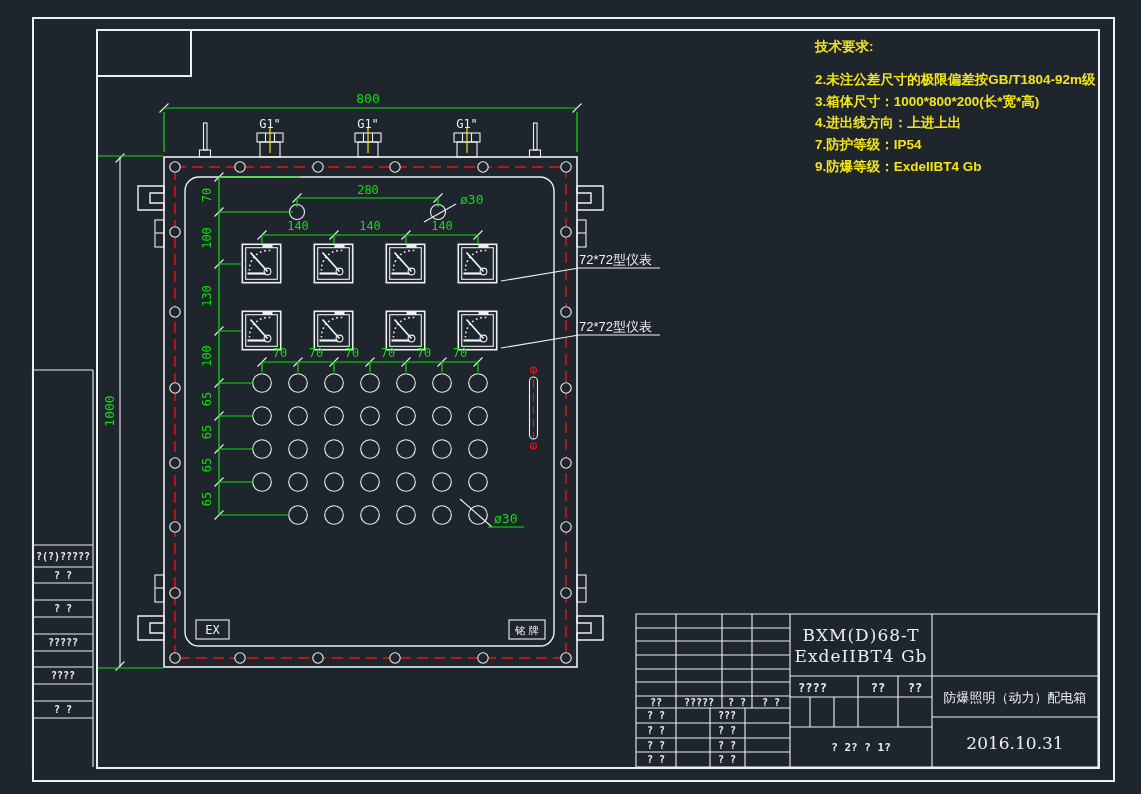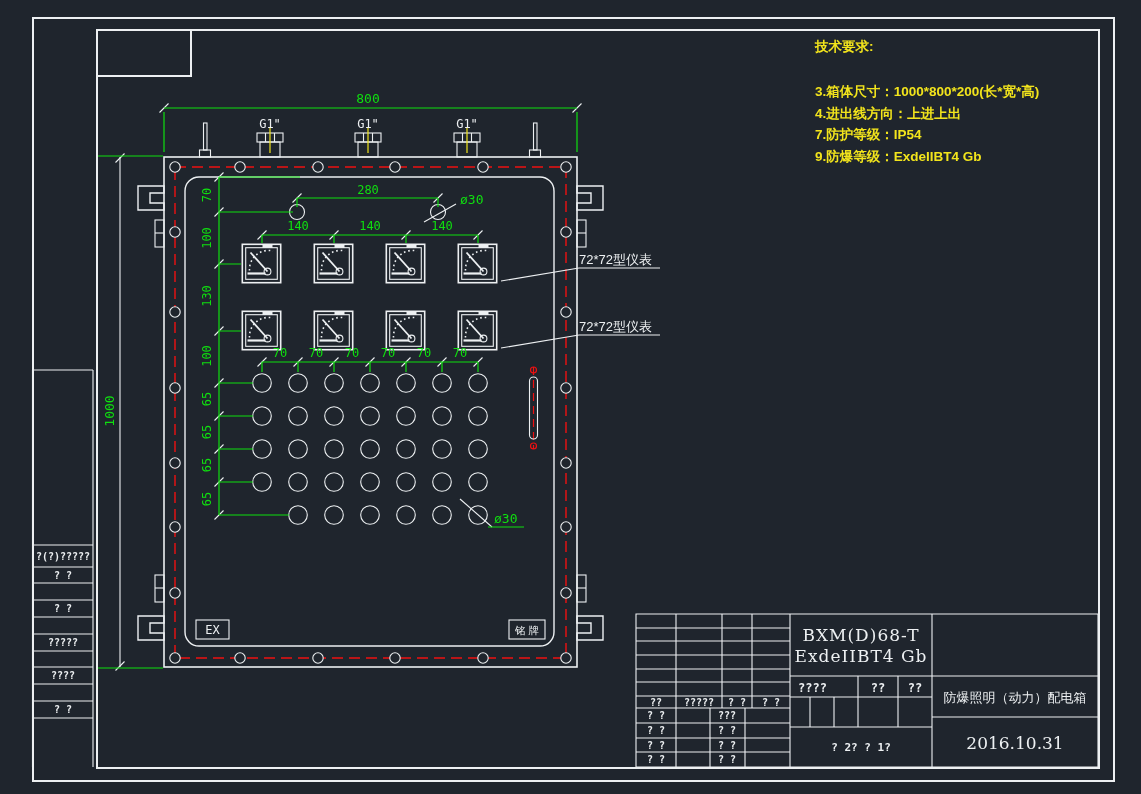--- a/index.html
+++ b/index.html
@@ -19,21 +19,21 @@
   .gtext{fill:#0fdf0f;font:12px "DejaVu Sans Mono",monospace;}
   .wtext{fill:#edf0f2;font:12px "DejaVu Sans Mono",monospace;}
   .wcn{fill:#edf0f2;font:13px "Liberation Sans",sans-serif;}
   .qtext{fill:#edf0f2;font:bold 10px "DejaVu Sans Mono",monospace;}
   .model{fill:#edf0f2;font:17px "DejaVu Serif",serif;letter-spacing:1px;}
   .datef{fill:#edf0f2;font:17px "DejaVu Serif",serif;}
   .prod{fill:#edf0f2;font:13px "Liberation Sans",sans-serif;}
   .tech-block{position:absolute;left:815px;top:38px;width:290px;color:#f2e41c;
               font:bold 13.5px "Liberation Sans",sans-serif;}
   .tech-block .t-line{height:21.8px;white-space:nowrap;}
-  .tech-block .t-title{margin-bottom:23px;}
+  .tech-block .t-title{margin-bottom:11px;}
 </style>
 </head>
 <body>
 
 <div class="canvas">
   <div class="sheet-border"></div>
   <div class="frame"></div>
   <div class="corner-block"></div>
 
   <svg class="draw" width="1141" height="794" xmlns="http://www.w3.org/2000/svg">
@@ -349,18 +349,19 @@
       <text x="727" y="734" text-anchor="middle" class="qtext">? ?</text>
       <text x="656" y="749" text-anchor="middle" class="qtext">? ?</text>
       <text x="727" y="749" text-anchor="middle" class="qtext">? ?</text>
       <text x="656" y="763" text-anchor="middle" class="qtext">? ?</text>
       <text x="727" y="763" text-anchor="middle" class="qtext">? ?</text>
     </g>
   </svg>
 
   <div class="tech-block">
     <div class="t-line t-title">技术要求:</div>
+    <div class="t-line">2.未注公差尺寸的极限偏差按GB/T1804-92m级</div>
     <div class="t-line">3.箱体尺寸：1000*800*200(长*宽*高)</div>
     <div class="t-line">4.进出线方向：上进上出</div>
     <div class="t-line">7.防护等级：IP54</div>
     <div class="t-line">9.防爆等级：ExdeIIBT4 Gb</div>
   </div>
 </div>
 
 </body></html>

